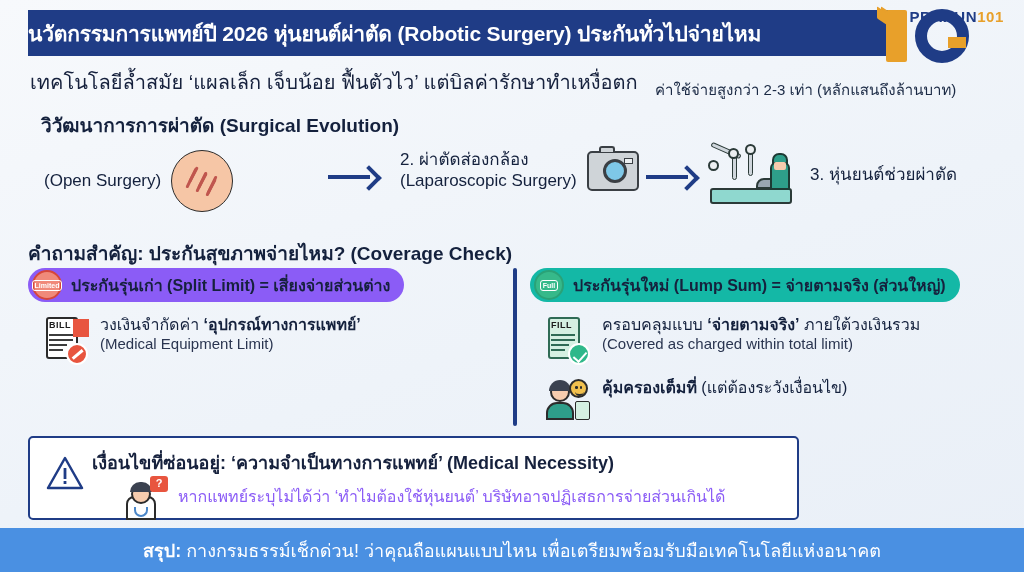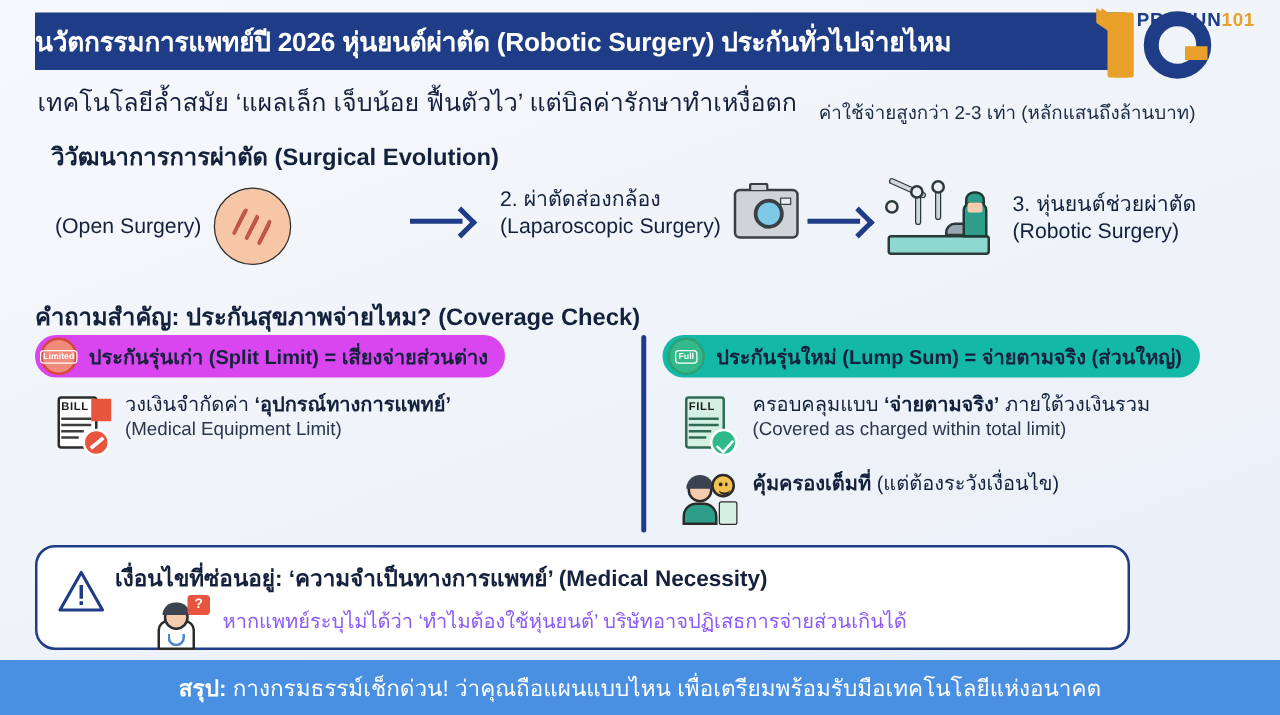--- a/index.html
+++ b/index.html
@@ -92,21 +92,21 @@
   .robo .joint{ position:absolute; width:11px; height:11px; border-radius:50%; background:#eceff1; border:2px solid #2b3a38;}
 
   
   .divider{ position:absolute; left:513px; top:268px; width:4px; height:158px; background:#1f3c86; border-radius:2px;}
   .col{ position:absolute; top:268px; width:470px; }
   #col-left{ left:28px; }
   #col-right{ left:530px; }
 
   .pill{ display:flex; align-items:center; gap:9px; height:34px; padding:0 14px 0 4px;
          border-radius:18px; width:max-content; max-width:470px; }
-  .pill.red{ background:#d946ef; }
+  .pill.red{ background:#8b5cf6; }
   .pill.green{ background:#14b8a6; }
   .pill-label{ font-size:16px; font-weight:bold; color:#16213d; white-space:nowrap; }
 
   .stamp{ width:30px; height:30px; border-radius:50%; flex:none; position:relative;
           display:flex; align-items:center; justify-content:center; }
   .stamp.red{ background:#f08a7a; border:2.5px solid #d6473a; }
   .stamp.green{ background:#36b98a; border:2.5px solid #2aa277; }
   .stamp-txt{ font-size:7px; font-weight:bold; color:#ffffff; border:1px solid #ffffff;
               border-radius:3px; padding:1px 2px; line-height:1; }
   .stamp.red .stamp-txt{ color:#ffffff; }
@@ -148,22 +148,22 @@
   .p-emo.sad:after{ content:""; position:absolute; left:4px; bottom:3px; width:9px; height:5px;
           border-top:2px solid #2b2b2b; border-radius:5px 5px 0 0;}
   .p-emo.happy:after{ content:""; position:absolute; left:4px; top:8px; width:9px; height:5px;
           border-bottom:2px solid #2b2b2b; border-radius:0 0 5px 5px;}
   .p-emo .e{ position:absolute; top:5px; width:2.5px; height:2.5px; background:#2b2b2b; border-radius:50%;}
   .p-note{ position:absolute; right:0px; bottom:0px; width:15px; height:19px; border:1.5px solid #2b2b2b;
            background:#f8ddd2; border-radius:2px;}
   .p-note.g{ background:#d5f0e2; }
 
   
-  .alert{ position:absolute; left:28px; top:436px; width:876px; height:84px;
-          background:#ffffff; border:2.5px solid #1f3c86; border-radius:16px; }
+  .alert{ position:absolute; left:28px; top:436px; width:771px; height:84px;
+          background:#ffffff; border:2.5px solid #1f3c86; border-radius:5px; }
   .alert-title{ position:absolute; left:62px; top:10px; font-size:18px; font-weight:bold; color:#16213d; white-space:nowrap;}
   .alert-body{ position:absolute; left:148px; top:46px; font-size:16px; color:#8b5cf6; white-space:nowrap;}
   .warn{ position:absolute; left:16px; top:18px; width:38px; height:34px; }
   .warn svg{ width:38px; height:34px; }
   .doctor{ position:absolute; left:92px; top:38px; width:46px; height:44px; }
   .d-coat{ position:absolute; left:4px; bottom:0; width:30px; height:24px; background:#ffffff;
            border:2px solid #2b2b2b; border-radius:8px 8px 0 0;}
   .d-head{ position:absolute; left:9px; top:8px; width:20px; height:20px; border-radius:50%;
            background:#f6ccae; border:2px solid #2b2b2b;}
   .d-hair{ position:absolute; left:8px; top:6px; width:22px; height:10px; border-radius:11px 11px 0 0; background:#3b4250;}
@@ -238,21 +238,20 @@
       <div class="joint" style="left:20px;top:4px;"></div>
       <div class="joint" style="left:37px;top:0px;"></div>
       <div class="bed"></div>
         <div class="pat"></div>
       <div class="doc"></div>
         <div class="cap"></div>
         <div class="face"></div>
     </div>
     <div class="evo-txt">
       <div>3. หุ่นยนต์ช่วยผ่าตัด</div>
-      <div>(Robotic Surgery)</div>
     </div>
   </div>
 </div>
 <div class="evo-note">ค่าใช้จ่ายสูงกว่า 2-3 เท่า (หลักแสนถึงล้านบาท)</div>
 
 <div class="sec-head" id="cov-head">คำถามสำคัญ: ประกันสุขภาพจ่ายไหม? (Coverage Check)</div>
 <div class="divider"></div>
 
 <div class="col" id="col-left">
   <div class="pill red">

